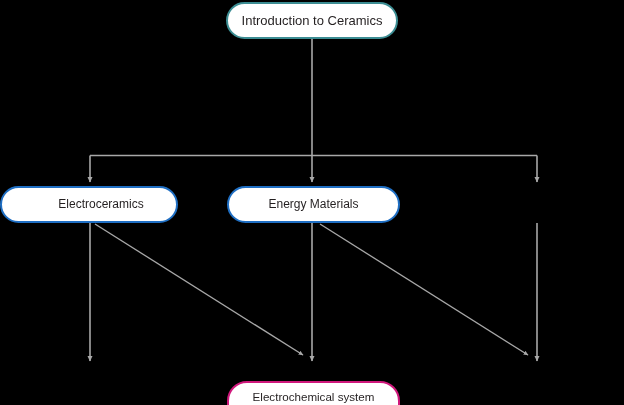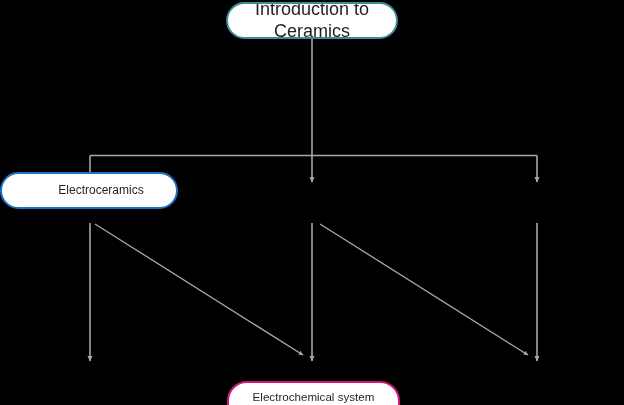--- a/index.html
+++ b/index.html
@@ -41,21 +41,21 @@
   }
   .node .label {
     display: block;
     padding: 0 6px;
     white-space: pre-line;
   }
   .node-root {
     border-width: 2px;
     border-color: #3c8d93;
     border-radius: 19px;
-    font-size: 18px;
+    font-size: 13px;
   }
   .node-mid {
     border-width: 2.5px;
     border-color: #1f6fc4;
     border-radius: 19px;
     font-size: 12px;
   }
   .node-leaf {
     border-width: 2.5px;
     border-color: #d0187c;
@@ -102,24 +102,27 @@
       <path d="M95,224 L303,355" marker-end="url(#arrowhead-sm)"></path>
 
       <path d="M320,224 L528,355" marker-end="url(#arrowhead-sm)"></path>
     </g>
   </svg>
 
   <div class="node node-root" style="left:226px; top:2px; width:172px; height:37px;">
     <span class="label">Introduction to Ceramics</span>
   </div>
 
-  <div class="node node-mid" style="left:0px; top:172px; width:178px; height:37px;padding-left:24px;">
+  <div class="node node-mid" style="left:0px; top:186px; width:178px; height:37px;padding-left:24px;">
     <span class="label">Electroceramics</span>
   </div>
 
+  <div class="node node-mid" style="left:227px; top:186px; width:173px; height:37px;">
+    <span class="label">Energy Materials</span>
+  </div>
 
 
 
   <div class="node node-leaf" style="left:227px; top:381px; width:173px; height:46px;">
     <span class="label">Electrochemical system
 for energy applications</span>
   </div>
 
 
 </div>

